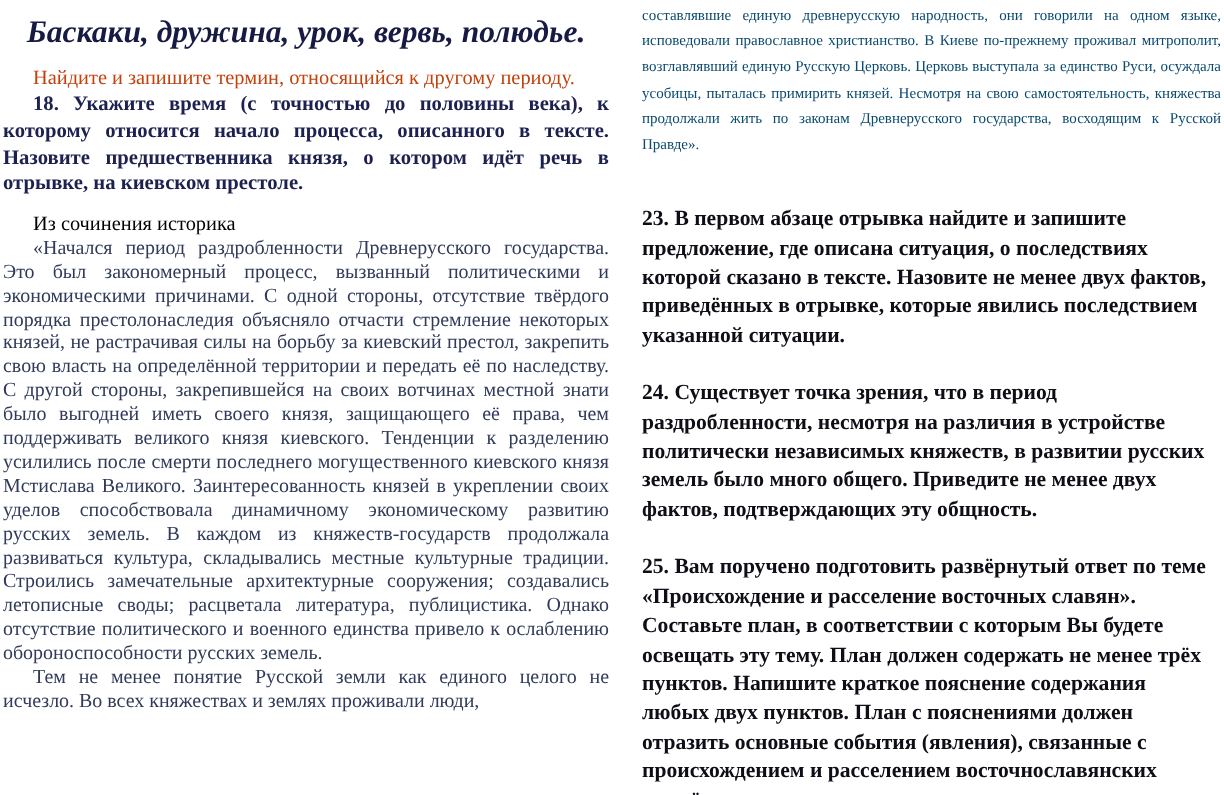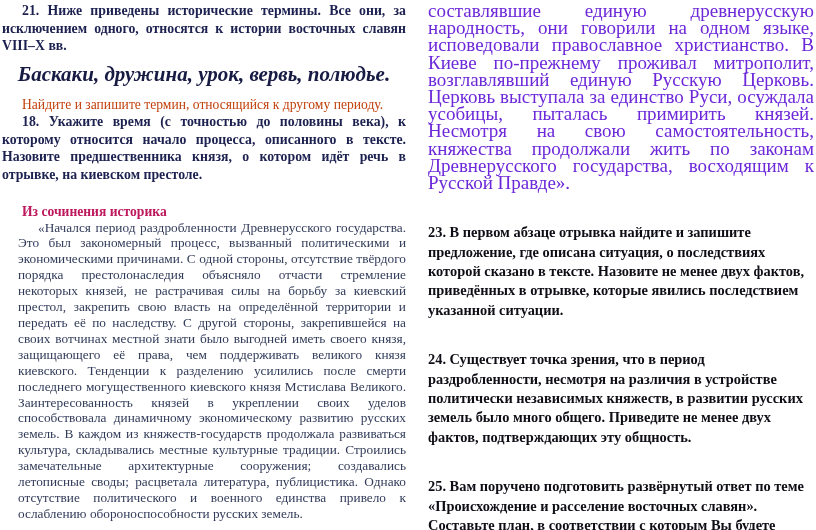--- a/index.html
+++ b/index.html
@@ -47,73 +47,72 @@
     margin: 11px 0 13px 0;
   }
   .instruction {
     color: #c2410c;
     font-size: 13.6px;
     line-height: 17.4px;
     text-align: justify;
     text-indent: 20px;
   }
   .source-heading {
-    font-weight: bold;
-    color: #be185d;
+    font-weight: normal;
+    color: #000000;
     font-size: 13.6px;
     line-height: 17px;
     text-indent: 20px;
-    margin-top: 19px;
+    margin-top: 9px;
   }
   .body-text {
     color: #313b59;
     font-size: 13.3px;
     line-height: 15.9px;
     text-align: justify;
     text-indent: 20px;
-    margin-left: 16px;
   }
   .right-quote {
-    color: #6d28d9;
-    font-size: 19px;
+    color: #0c4a6e;
+    font-size: 10px;
     line-height: 17.2px;
     text-align: justify;
     text-indent: 0;
   }
   .task-right {
     font-weight: bold;
     color: #0e0e16;
     font-size: 14.4px;
     line-height: 19.4px;
     text-align: left;
     width: 378px;
-    margin-top: 30px;
+    margin-top: 19px;
   }
   .task-right.first {
     margin-top: 32px;
   }
 </style>
 </head>
 <body>
 
 <div class="page">
 
   <div class="col col-left">
-    <p class="task-left">21. Ниже приведены исторические термины. Все они, за исключением одного, относятся к истории восточных славян VIII–X вв.</p>
 
     <p class="terms-line">Баскаки, дружина, урок, вервь, полюдье.</p>
 
     <p class="instruction">Найдите и запишите термин, относящийся к другому периоду.</p>
 
     <p class="task-left">18. Укажите время (с точностью до половины века), к которому относится начало процесса, описанного в тексте. Назовите предшественника князя, о котором идёт речь в отрывке, на киевском престоле.</p>
 
     <p class="source-heading">Из сочинения историка</p>
 
     <p class="body-text">«Начался период раздробленности Древнерусского государства. Это был закономерный процесс, вызванный политическими и экономическими причинами. С одной стороны, отсутствие твёрдого порядка престолонаследия объясняло отчасти стремление некоторых князей, не растрачивая силы на борьбу за киевский престол, закрепить свою власть на определённой территории и передать её по наследству. С другой стороны, закрепившейся на своих вотчинах местной знати было выгодней иметь своего князя, защищающего её права, чем поддерживать великого князя киевского. Тенденции к разделению усилились после смерти последнего могущественного киевского князя Мстислава Великого. Заинтересованность князей в укреплении своих уделов способствовала динамичному экономическому развитию русских земель. В каждом из княжеств-государств продолжала развиваться культура, складывались местные культурные традиции. Строились замечательные архитектурные сооружения; создавались летописные своды; расцветала литература, публицистика. Однако отсутствие политического и военного единства привело к ослаблению обороноспособности русских земель.</p>
 
+    <p class="body-text">Тем не менее понятие Русской земли как единого целого не исчезло. Во всех княжествах и землях проживали люди,</p>
   </div>
 
   <div class="col col-right">
     <p class="right-quote">составлявшие единую древнерусскую народность, они говорили на одном языке, исповедовали православное христианство. В Киеве по-прежнему проживал митрополит, возглавлявший единую Русскую Церковь. Церковь выступала за единство Руси, осуждала усобицы, пыталась примирить князей. Несмотря на свою самостоятельность, княжества продолжали жить по законам Древнерусского государства, восходящим к Русской Правде».</p>
 
     <p class="task-right first">23. В первом абзаце отрывка найдите и запишите предложение, где описана ситуация, о последствиях которой сказано в тексте. Назовите не менее двух фактов, приведённых в отрывке, которые явились последствием указанной ситуации.</p>
 
     <p class="task-right">24. Существует точка зрения, что в период раздробленности, несмотря на различия в устройстве политически независимых княжеств, в развитии русских земель было много общего. Приведите не менее двух фактов, подтверждающих эту общность.</p>
 
     <p class="task-right">25. Вам поручено подготовить развёрнутый ответ по теме «Происхождение и расселение восточных славян». Составьте план, в соответствии с которым Вы будете освещать эту тему. План должен содержать не менее трёх пунктов. Напишите краткое пояснение содержания любых двух пунктов. План с пояснениями должен отразить основные события (явления), связанные с происхождением и расселением восточнославянских племён.</p>

